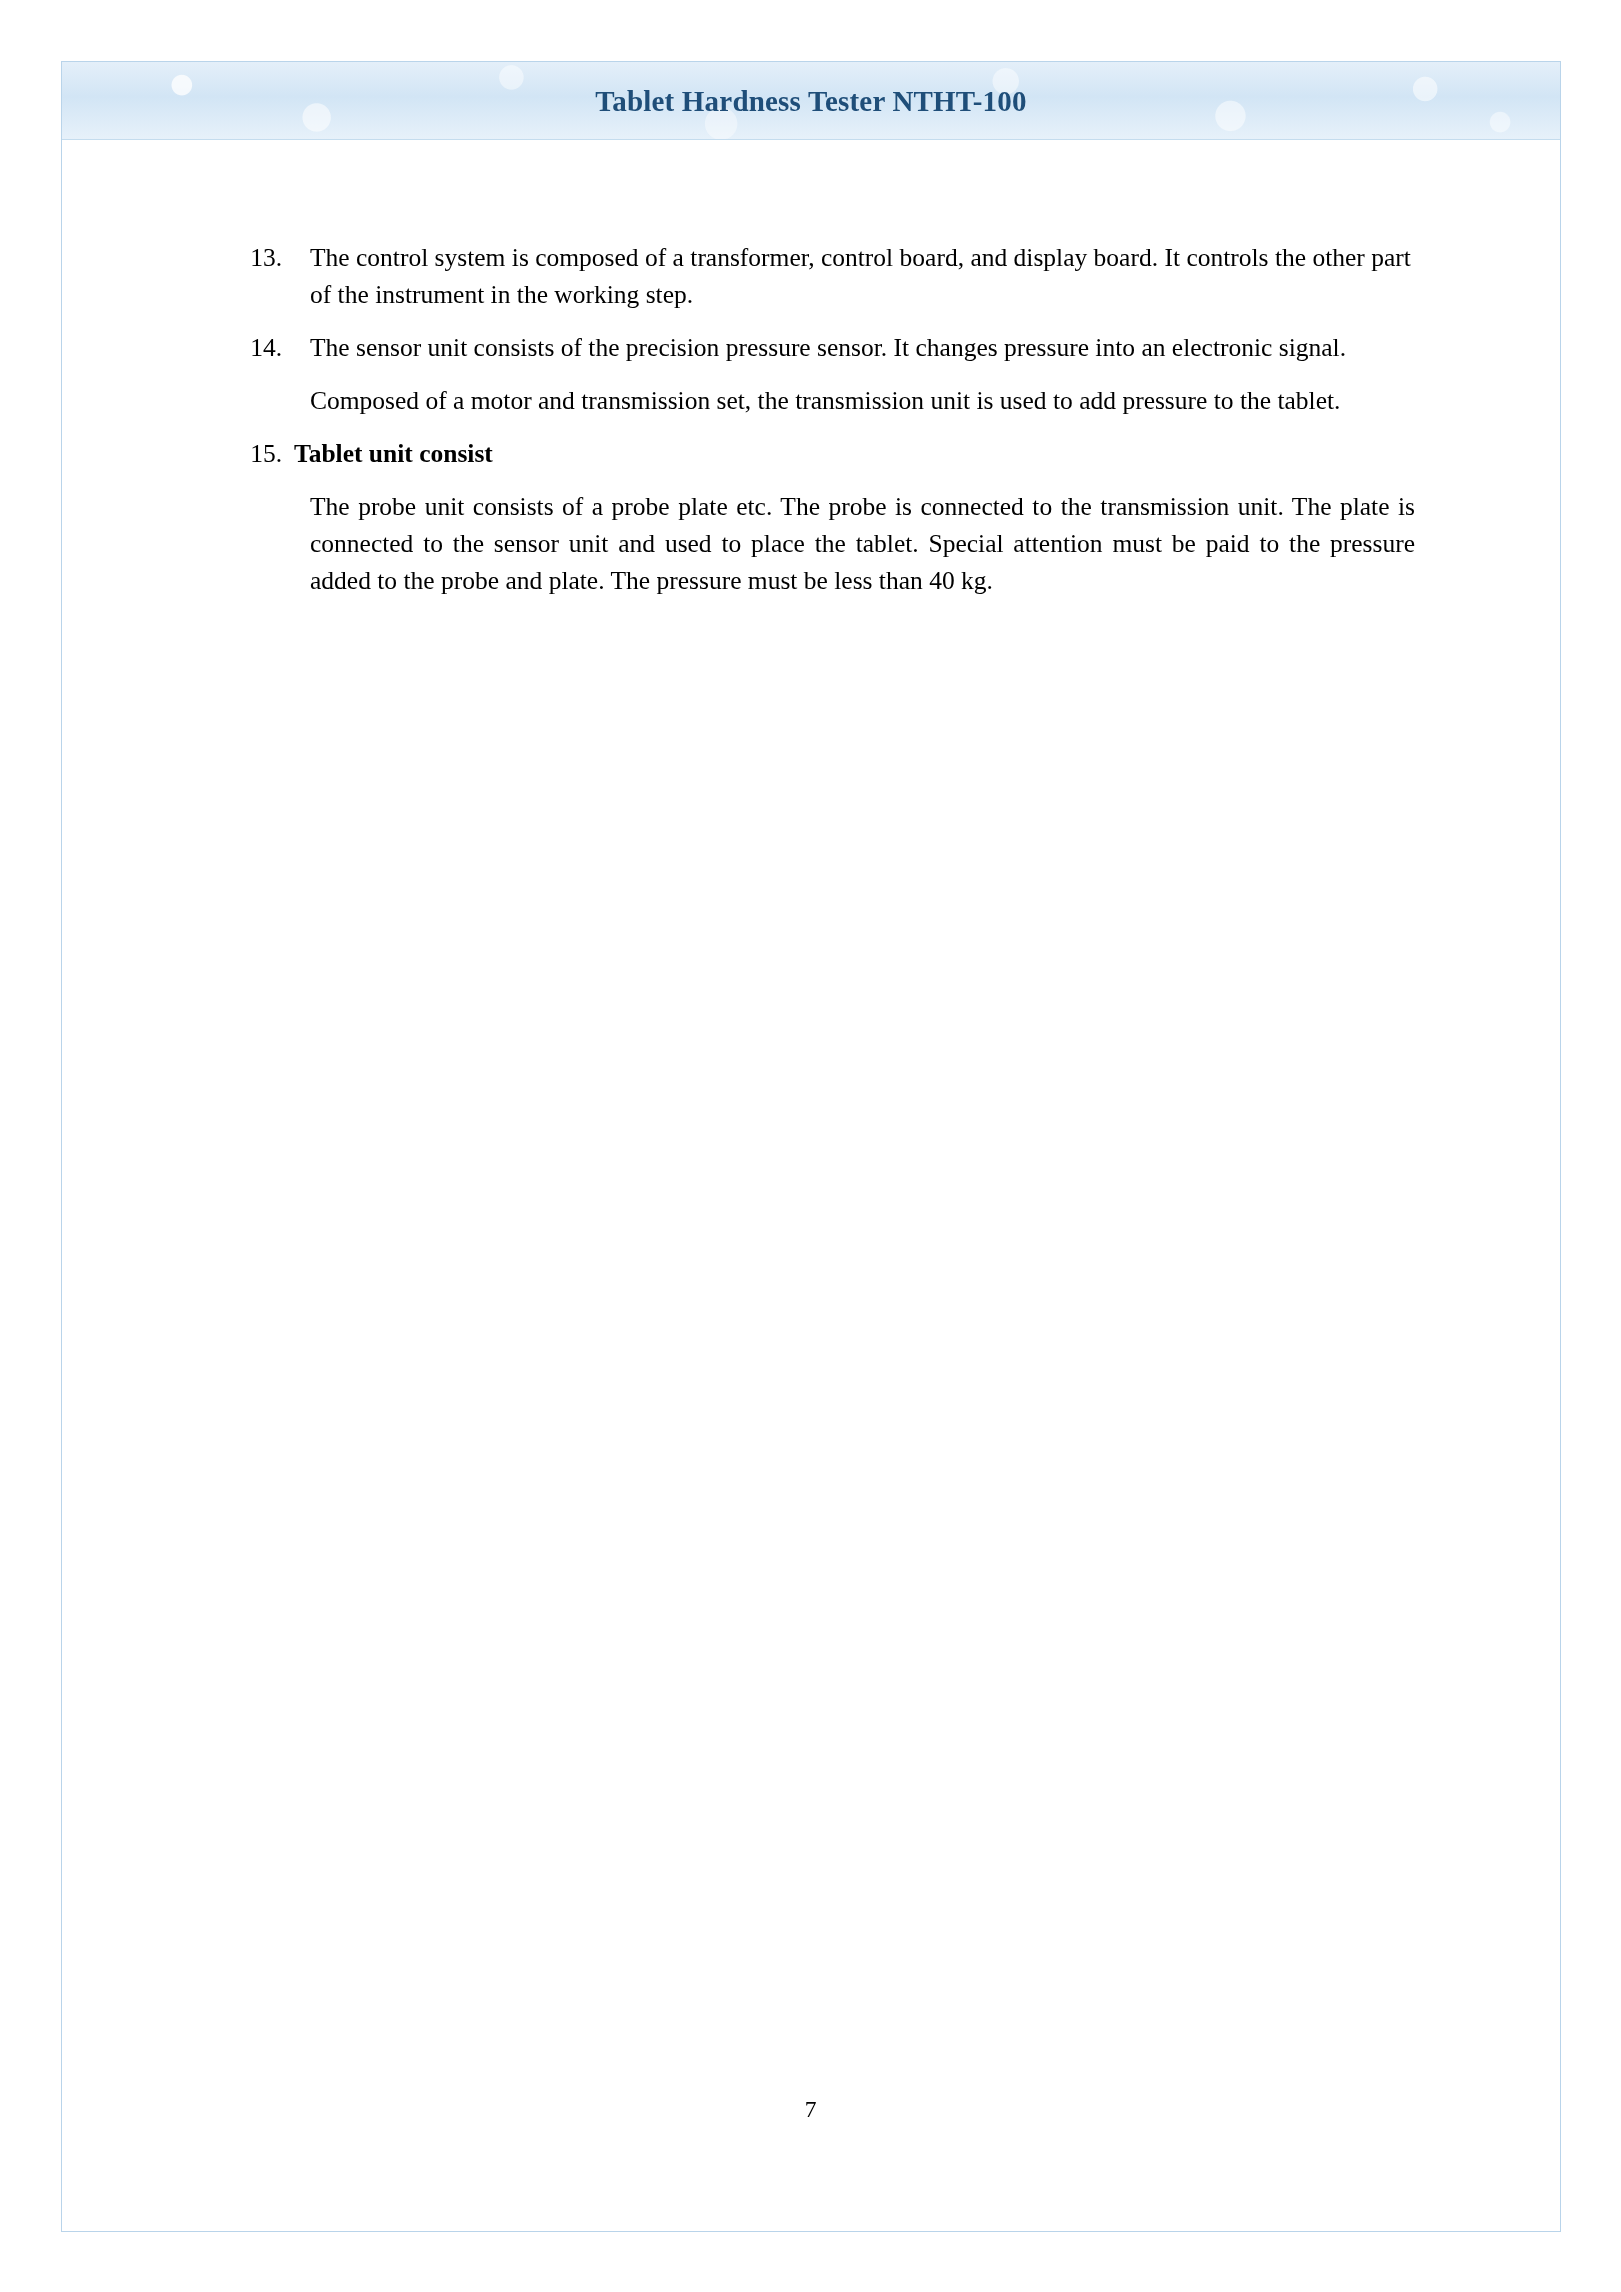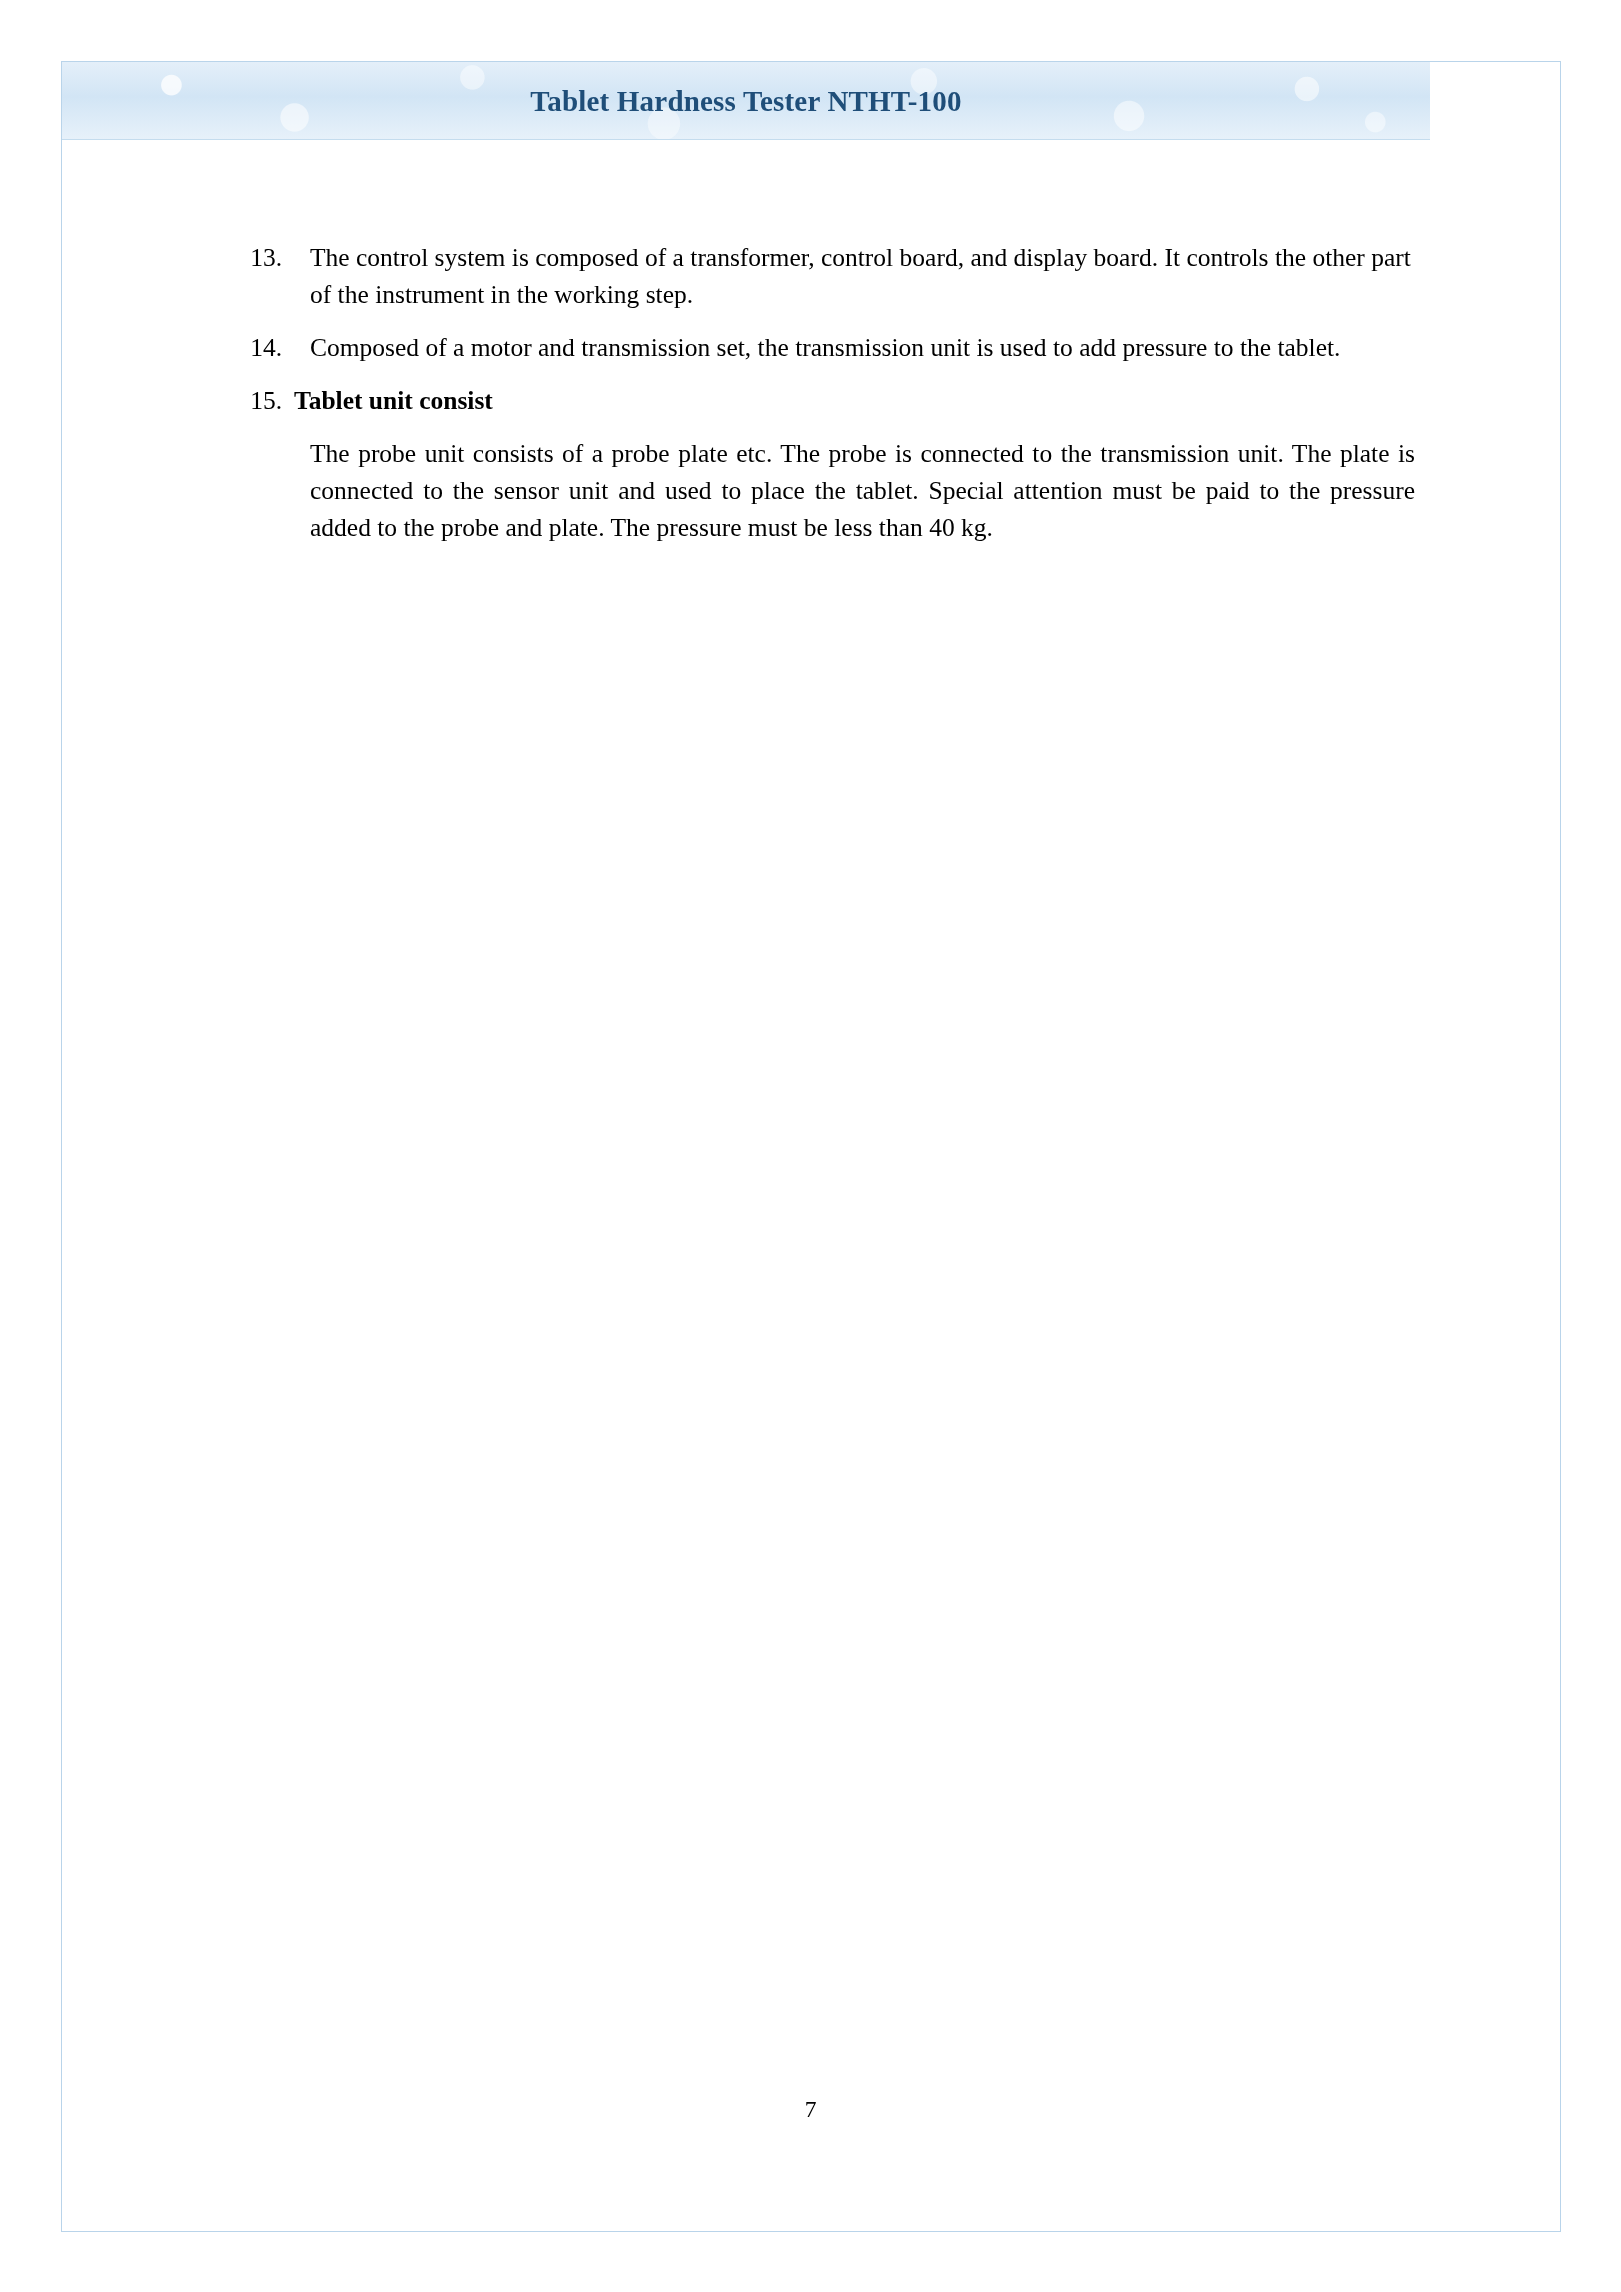--- a/index.html
+++ b/index.html
@@ -25,21 +25,21 @@
     top: 61px;
     width: 1500px;
     height: 2171px;
     border: 1px solid #b9d4ea;
     box-sizing: border-box;
   }
   .header-band {
     position: absolute;
     left: 62px;
     top: 62px;
-    width: 1368px;
+    width: 1498px;
     height: 78px;
     background: linear-gradient(180deg, #e4eff9 0%, #d2e5f5 45%, #e7f1fa 100%);
     border-bottom: 1px solid #c4dcee;
     box-sizing: border-box;
     overflow: hidden;
   }
   .header-band::before {
     content: "";
     position: absolute;
     left: 0; top: 0; right: 0; bottom: 0;
@@ -128,20 +128,21 @@
   <div class="content">
     <ol class="doc-list">
 
       <li>
         <span class="item-number">13.</span>
         <p class="para nojustify">The control system is composed of a transformer, control board, and display board. It controls the other part of the instrument in the working step.</p>
       </li>
 
       <li>
         <span class="item-number">14.</span>
+        <p class="para nojustify">The sensor unit consists of the precision pressure sensor. It changes pressure into an electronic signal.</p>
         <p class="para">Composed of a motor and transmission set, the transmission unit is used to add pressure to the tablet.</p>
       </li>
 
       <li>
         <span class="item-number">15.</span>
         <div class="item-heading">Tablet unit consist</div>
         <p class="para">The probe unit consists of a probe plate etc. The probe is connected to the transmission unit. The plate is connected to the sensor unit and used to place the tablet. Special attention must be paid to the pressure added to the probe and plate. The pressure must be less than 40 kg.</p>
       </li>
 
     </ol>

